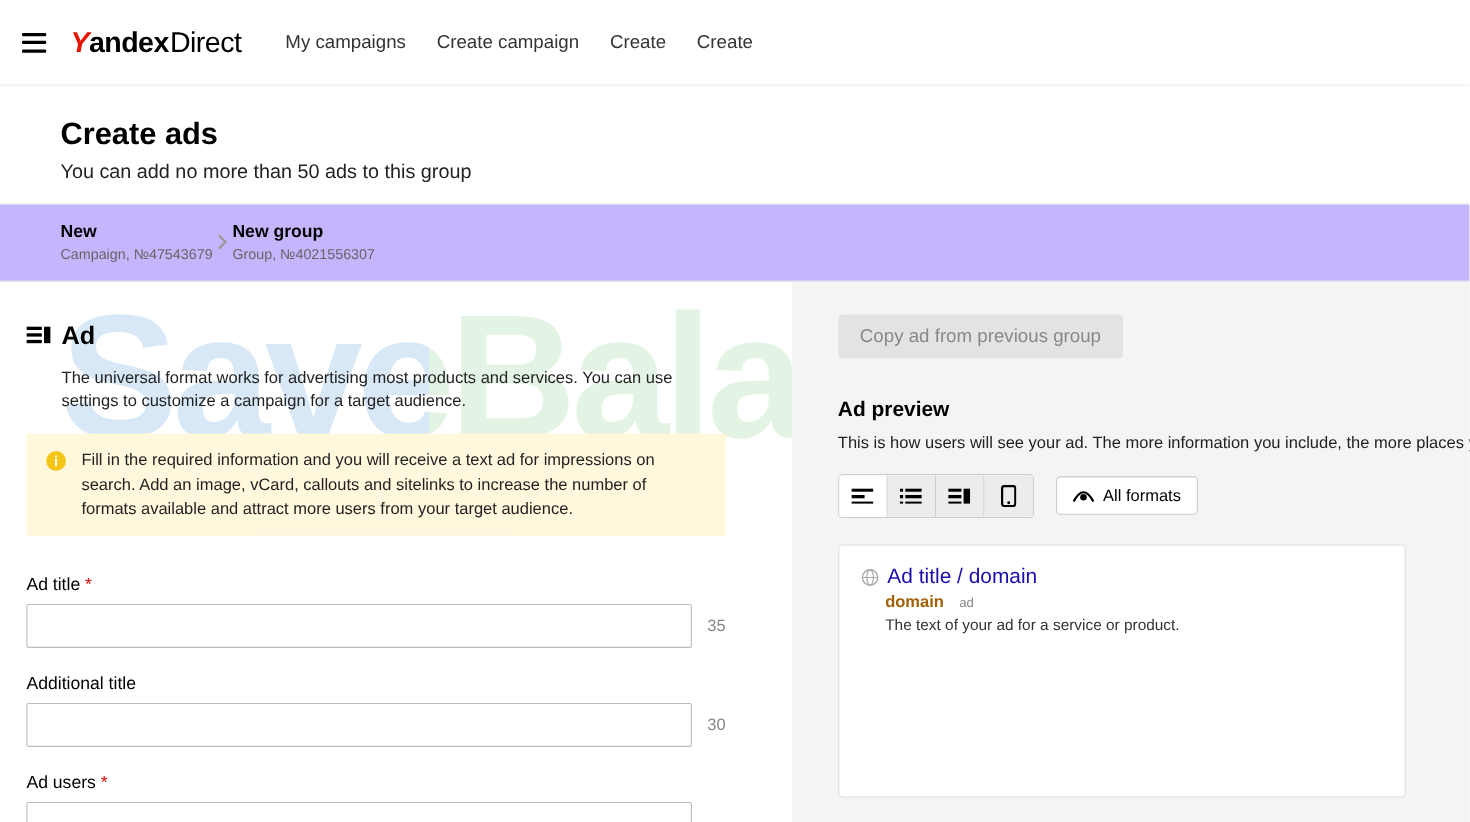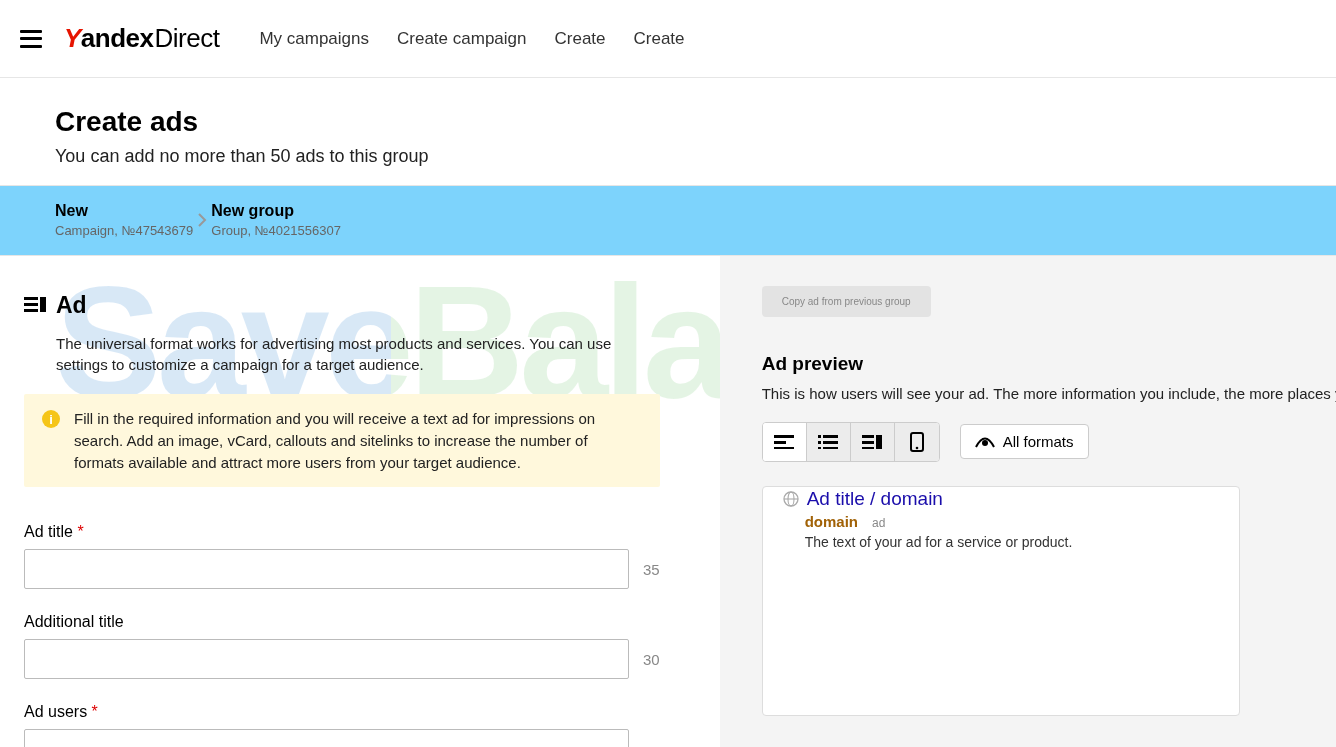--- a/index.html
+++ b/index.html
@@ -61,21 +61,21 @@
   .titlebar h1 { font-size:28px; font-weight:700; margin-bottom:8px;}
   .titlebar .sub { font-size:18px; color:#222;}
   
   .crumbrow {
     padding: 14px 0 14px 55px;
     border-bottom: 1px solid #e6e6e6;
     display:flex;
     gap: 24px;
     align-items:flex-end;
     position:relative; z-index:2;
-    background:#7dd3fc;
+    background:#c4b5fd;
   }
   .crumb { line-height:1.4; }
   .crumb .top { font-size:16px; font-weight:600;}
   .crumb .bot { font-size:13px; color:#666;}
   .chev { color:#888; font-size:14px; margin: 0 -20px 0 -20px; align-self:center;}
   
   .main {
     display:flex;
     position:relative;
     z-index:1;
@@ -124,21 +124,21 @@
   .fieldrow input, .fieldrow textarea {
     width:605px; border:1px solid #bbb; border-radius:2px;
     font-size:15px; padding:10px 8px; font-family:inherit;
   }
   .fieldrow input { height:40px;}
   .fieldrow textarea { height:62px; resize:none;}
   .fieldrow .count { color:#888; font-size:15px;}
   
   .copybtn {
     background:#e3e3e3; color:#888; border:none;
-    padding:10px 20px; border-radius:4px; font-size:10px;
+    padding:10px 20px; border-radius:4px; font-size:17px;
     margin-bottom:36px; cursor:default;
   }
   .previewh { font-size:19px; font-weight:700; margin-bottom:10px;}
   .previewsub { font-size:15px; color:#222; margin-bottom:20px; white-space:nowrap;}
   .toolbar { display:flex; gap:20px; align-items:center; margin-bottom:24px;}
   .seg {
     display:flex; border:1px solid #ccc; border-radius:4px; overflow:hidden; background:#fff;
   }
   .seg .sbtn {
     width:44px; height:38px; display:flex; align-items:center; justify-content:center;
@@ -146,21 +146,21 @@
   }
   .seg .sbtn:last-child{border-right:none;}
   .seg .sbtn.active{ background:#fff;}
   .allfmt {
     display:flex; align-items:center; gap:8px;
     border:1px solid #ccc; border-radius:4px; background:#fff;
     padding:8px 14px; cursor:pointer; font-size:15px;
   }
   .previewcard {
     background:#fff; border:1px solid #ddd; border-radius:4px;
-    padding:1px 20px; width: 478px; min-height:230px;
+    padding:18px 20px; width: 516px; min-height:230px;
   }
   .previewcard .line1 { display:flex; align-items:center; gap:8px;}
   .previewcard .globe { color:#999; font-size:14px;}
   .previewcard .ptitle { color:#1a0dab; font-size:19px;}
   .previewcard .line2 { margin-left:22px; margin-top:3px; display:flex; align-items:baseline; gap:14px;}
   .previewcard .dom { color:#a16207; font-weight:700; font-size:15px;}
   .previewcard .adtag { color:#888; font-size:12px;}
   .previewcard .ptext { margin-left:22px; margin-top:4px; font-size:14px; color:#333;}
   
   svg { display:block; }

